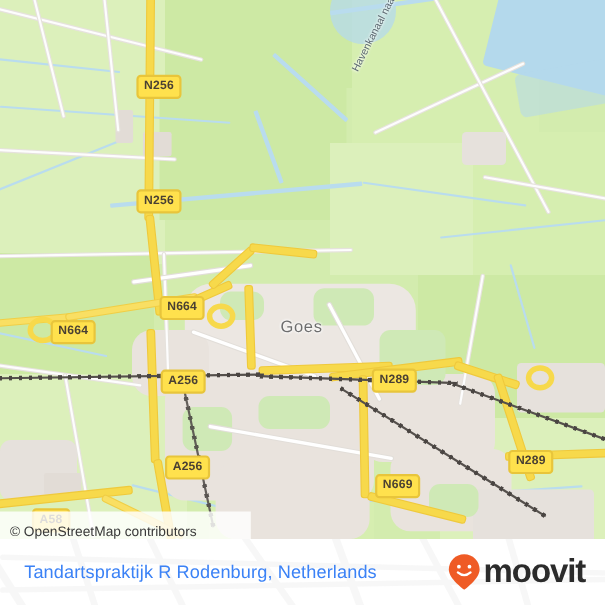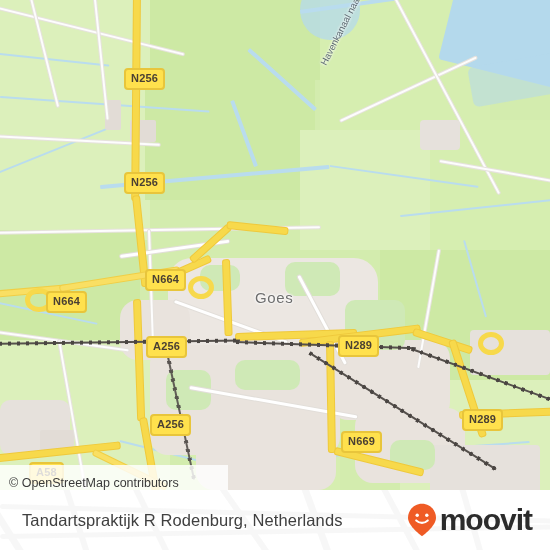--- a/index.html
+++ b/index.html
@@ -70,21 +70,21 @@
   .popup-foot span{font-size:17px;color:#3c3c3c;}
   .popup-tail{position:absolute;left:50%;margin-left:-10px;top:135px;
     width:0;height:0;border-left:10px solid transparent;border-right:10px solid transparent;
     border-top:11px solid #ffffff;}
 
   
   .bottom{position:absolute;left:0;bottom:0;width:550px;height:60px;background:#ffffff;
     display:flex;align-items:center;overflow:hidden;}
   .bottom-watermark{position:absolute;inset:0;opacity:.5;}
   .wm-line{position:absolute;background:#f0f0f0;transform-origin:0 0;border-radius:20px;}
-  .bottom-title{position:relative;margin-left:22px;font-size:16.5px;color:#404040;letter-spacing:.1px;}
+  .bottom-title{position:relative;margin-left:22px;font-size:16.5px;color:#3b82f6;letter-spacing:.1px;}
   .brand{position:relative;margin-left:auto;margin-right:18px;display:flex;align-items:center;text-align:center;}
   .brand-word{font-size:30px;font-weight:bold;color:#2b2b2b;letter-spacing:-1px;line-height:1;}
 </style>
 </head>
 <body>
 
 <div class="screen">
 
   <div class="map">
     <div class="map-base"></div>

